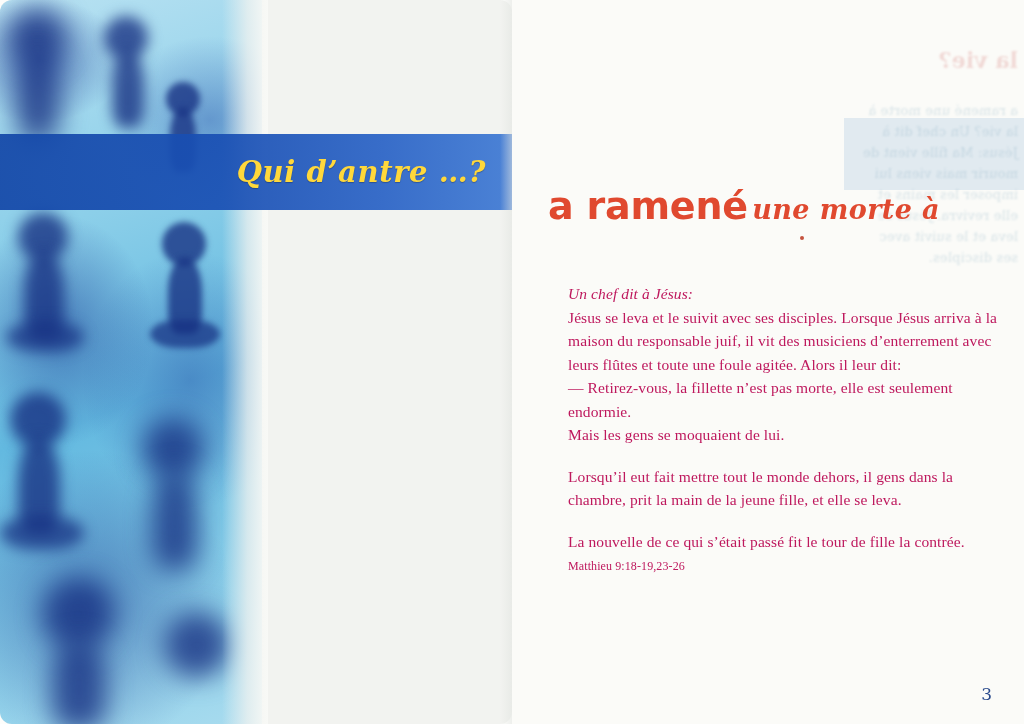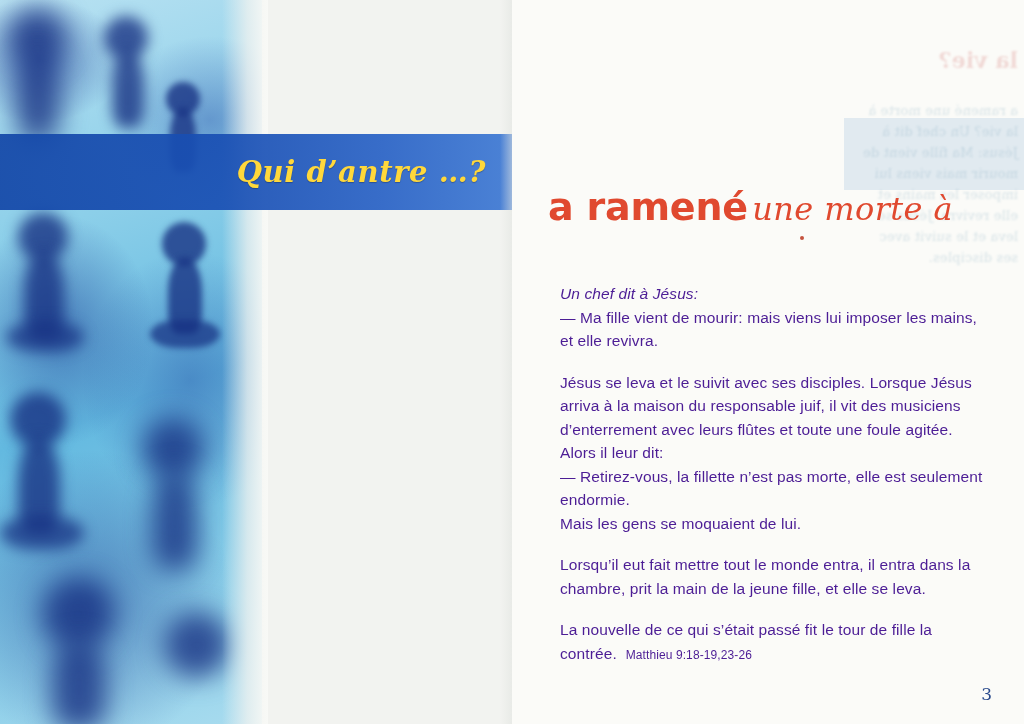--- a/index.html
+++ b/index.html
@@ -22,20 +22,21 @@
 
   
   .left-page {
     position: absolute;
     left: 0;
     top: 0;
     width: 512px;
     height: 724px;
     background: #f2f3f0;
     overflow: hidden;
+    border-radius: 12px;
   }
   .photo {
     position: absolute;
     left: 0;
     top: 0;
     width: 262px;
     height: 724px;
     background:
       radial-gradient(ellipse 120px 90px at 40px 60px, rgba(30,60,150,0.55), rgba(30,60,150,0) 70%),
       radial-gradient(ellipse 140px 120px at 210px 120px, rgba(40,80,170,0.45), rgba(40,80,170,0) 70%),
@@ -175,41 +176,41 @@
     font-family: "DejaVu Sans", sans-serif;
     font-weight: bold;
     font-size: 38px;
     line-height: 33px;
     letter-spacing: -0.2px;
   }
   .headline .h-script {
     color: #e0492f;
     font-family: "DejaVu Serif", serif;
     font-style: italic;
-    font-weight: normal;
-    font-size: 32px;
+    font-weight: bold;
+    font-size: 27px;
     letter-spacing: 0.4px;
   }
   .dot {
     position: absolute;
     left: 288px;
     top: 236px;
     width: 4px;
     height: 4px;
     border-radius: 50%;
     background: #c5533f;
   }
 
   .body-text {
     position: absolute;
-    left: 48px;
+    left: 56px;
     top: 282px;
     width: 430px;
-    color: #4c1d95;
-    font-family: Liberation Sans, sans-serif;
+    color: #be185d;
+    font-family: Liberation Serif, serif;
     font-size: 15.5px;
     line-height: 23.5px;
     letter-spacing: 0.1px;
   }
   .body-text p { margin: 0 0 18px 0; }
   .body-text .lead {
     font-style: italic;
     margin-bottom: 0;
   }
   .ref {
@@ -280,24 +281,23 @@
 
     <div class="headline">
       <span class="h-red">a ramené</span>
       <span class="h-script">une morte à</span>
       <br>
     </div>
     <div class="dot"></div>
 
     <div class="body-text">
       <p class="lead">Un chef dit à Jésus:</p>
-      <p style="white-space:pre-line">— Ma fille vient de mourir: mais viens lui imposer les mains, et elle revivra.</p>
       <p style="white-space:pre-line">Jésus se leva et le suivit avec ses disciples. Lorsque Jésus arriva à la maison du responsable juif, il vit des musiciens d’enterrement avec leurs flûtes et toute une foule agitée. Alors il leur dit:
 — Retirez-vous, la fillette n’est pas morte, elle est seulement endormie.
 Mais les gens se moquaient de lui.</p>
-      <p style="white-space:pre-line">Lorsqu’il eut fait mettre tout le monde entra, il entra dans la chambre, prit la main de la jeune fille, et elle se leva.</p>
+      <p style="white-space:pre-line">Lorsqu’il eut fait mettre tout le monde dehors, il gens dans la chambre, prit la main de la jeune fille, et elle se leva.</p>
       <p><span>La nouvelle de ce qui s’était passé fit le tour de fille la contrée.</span>&nbsp; <span class="ref">Matthieu 9:18-19,23-26</span></p>
     </div>
 
     <div class="page-number">3</div>
   </div>
 
 </div>
 
 </body></html>

